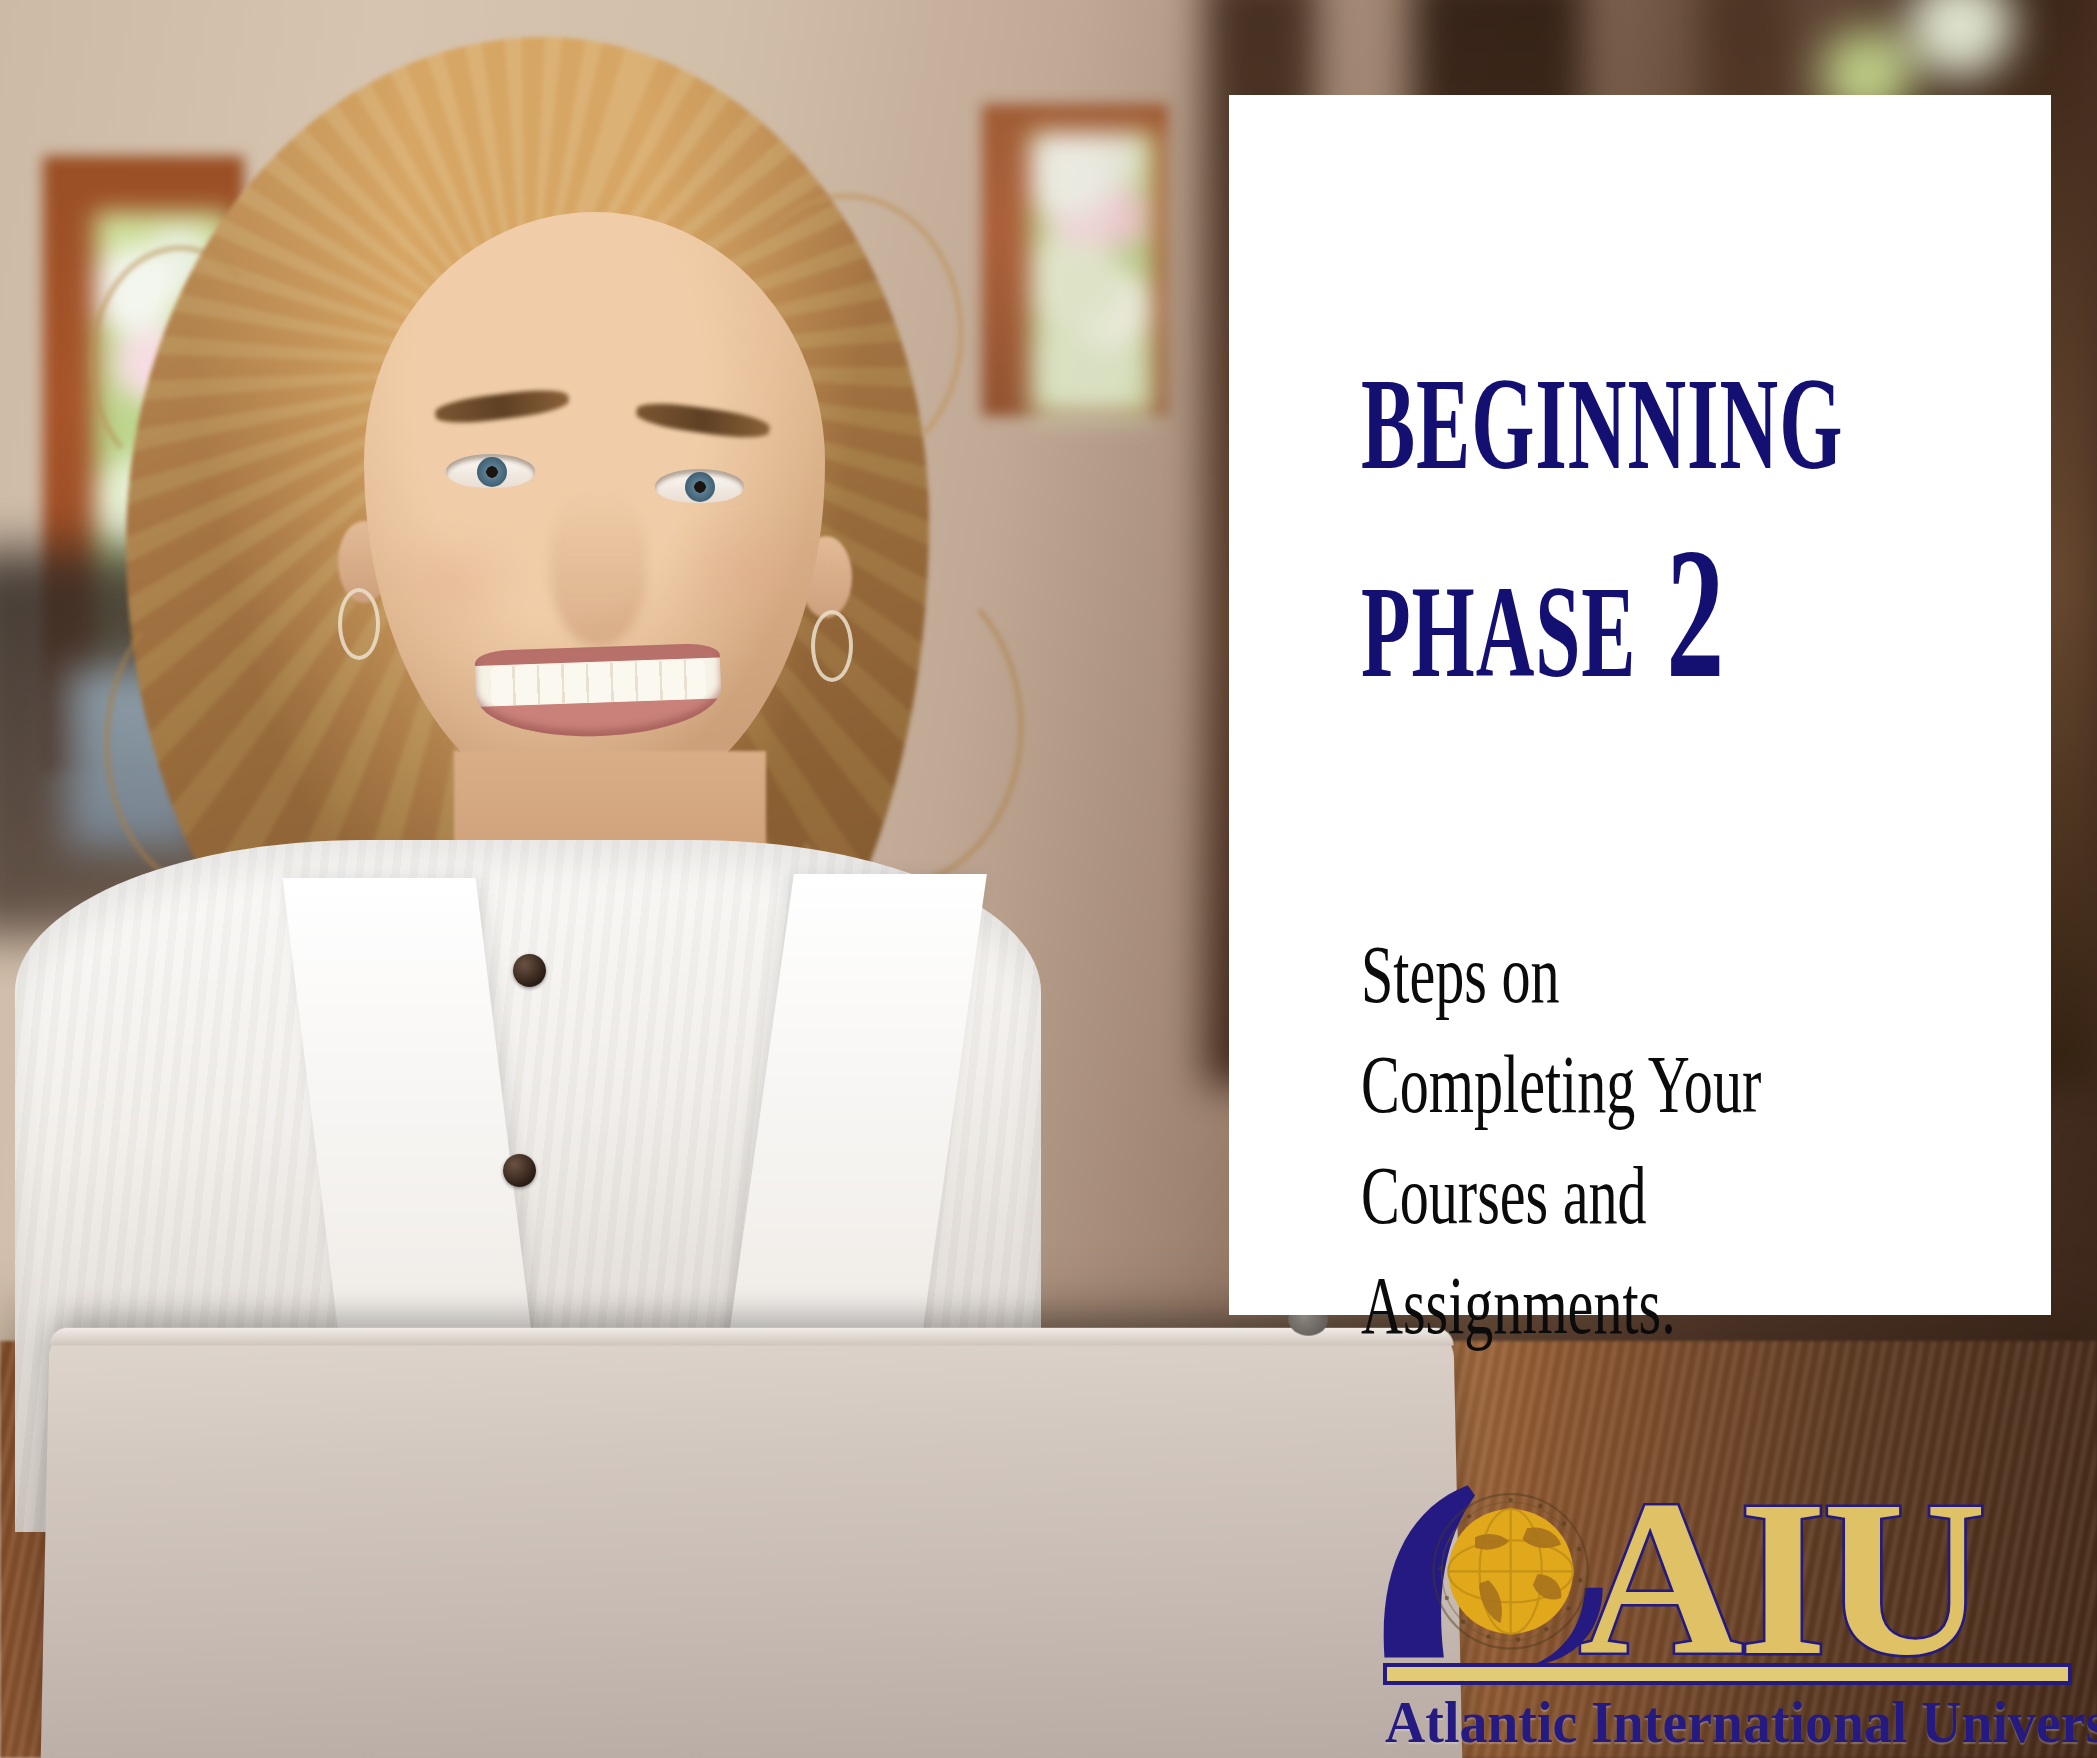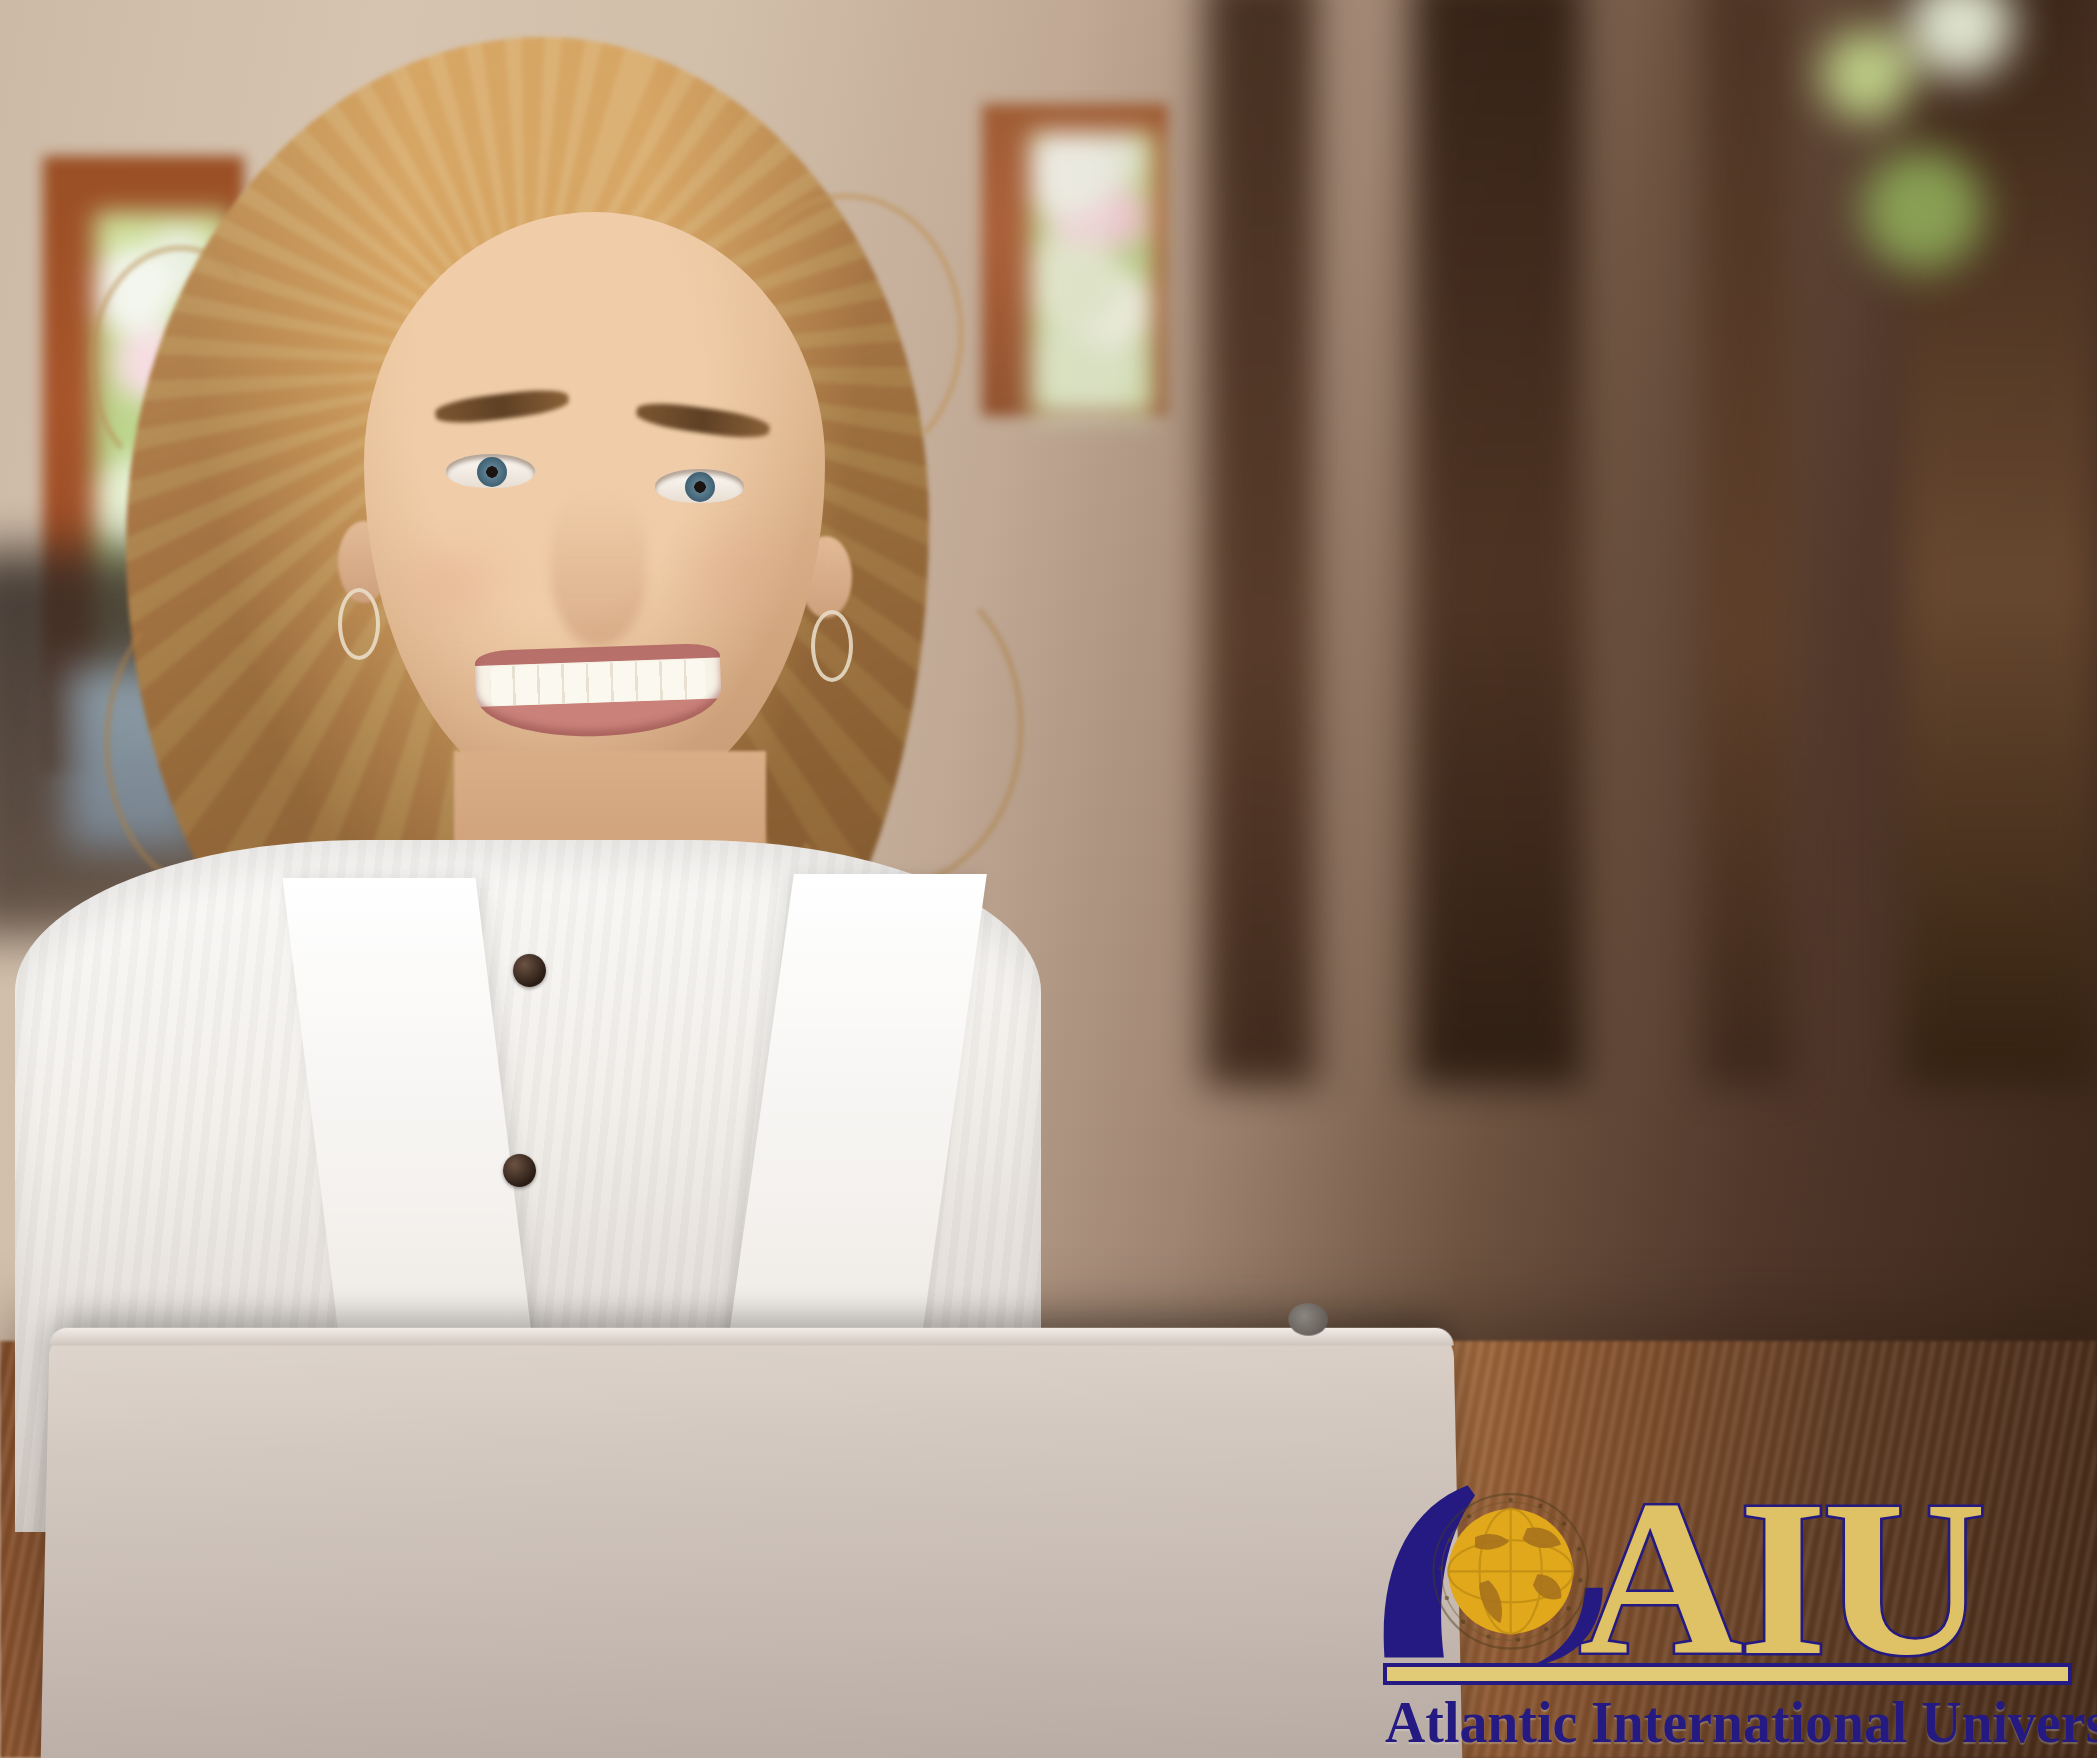--- a/index.html
+++ b/index.html
@@ -445,20 +445,32 @@
       <div class="button btn2"></div>
       <div class="button btn3"></div>
     </div>
 
     <div class="laptop">
       <div class="laptop-hinge"></div>
       <div class="laptop-cam"></div>
     </div>
   </div>
 
+  <div class="card">
+    <div class="card-inner">
+
+      <div class="title">
+        <span class="ln">Beginning</span>
+        <span class="ln">Phase 2</span>
+      </div>
+
+      <div class="subtitle">Steps on Completing Your Courses and Assignments.</div>
+
+    </div>
+  </div>
 
   <div class="logo">
 
     <svg class="logo-mark" viewBox="0 0 330 270">
 
       <path d="M118 12 C 36 44, -2 128, 6 244 L 86 244 C 74 148, 92 76, 128 26 Z" fill="#241a82"></path>
 
       <path d="M300 150 C 300 206, 262 250, 206 254 C 250 236, 274 198, 276 150 Z" fill="#241a82"></path>
 
       <circle cx="176" cy="128" r="104" fill="none" stroke="#4a3b1c" stroke-width="3" opacity=".45"></circle>

